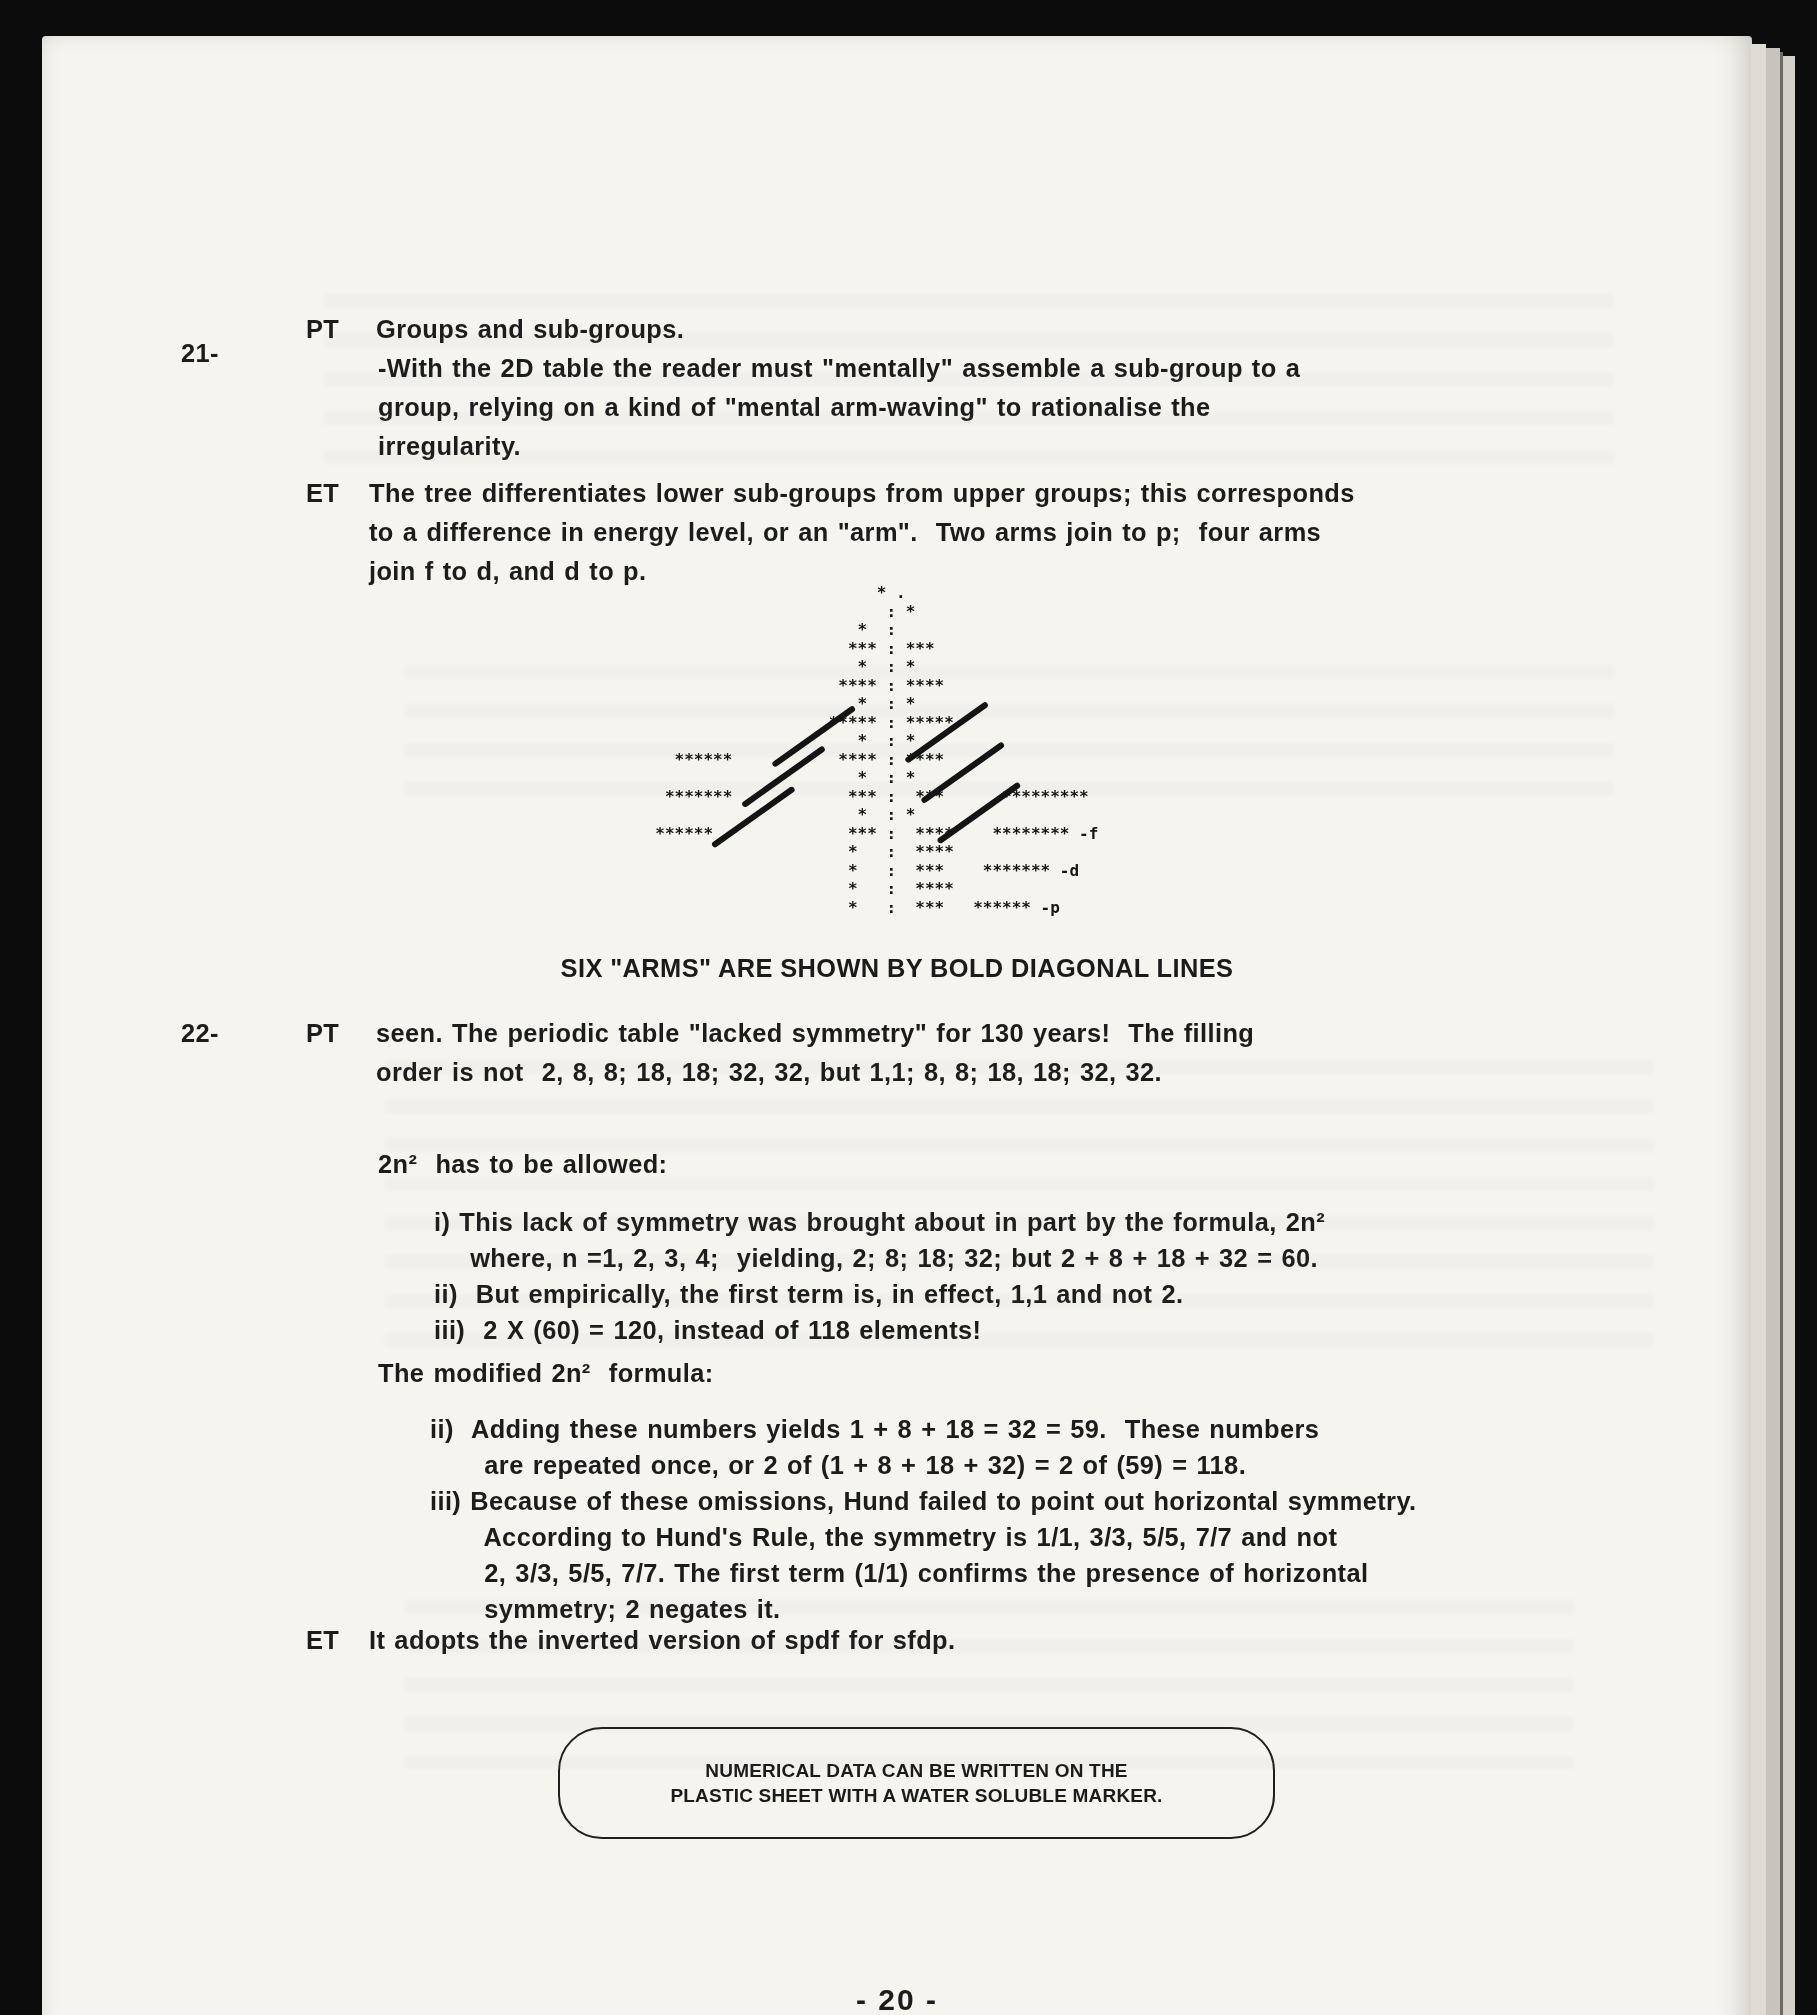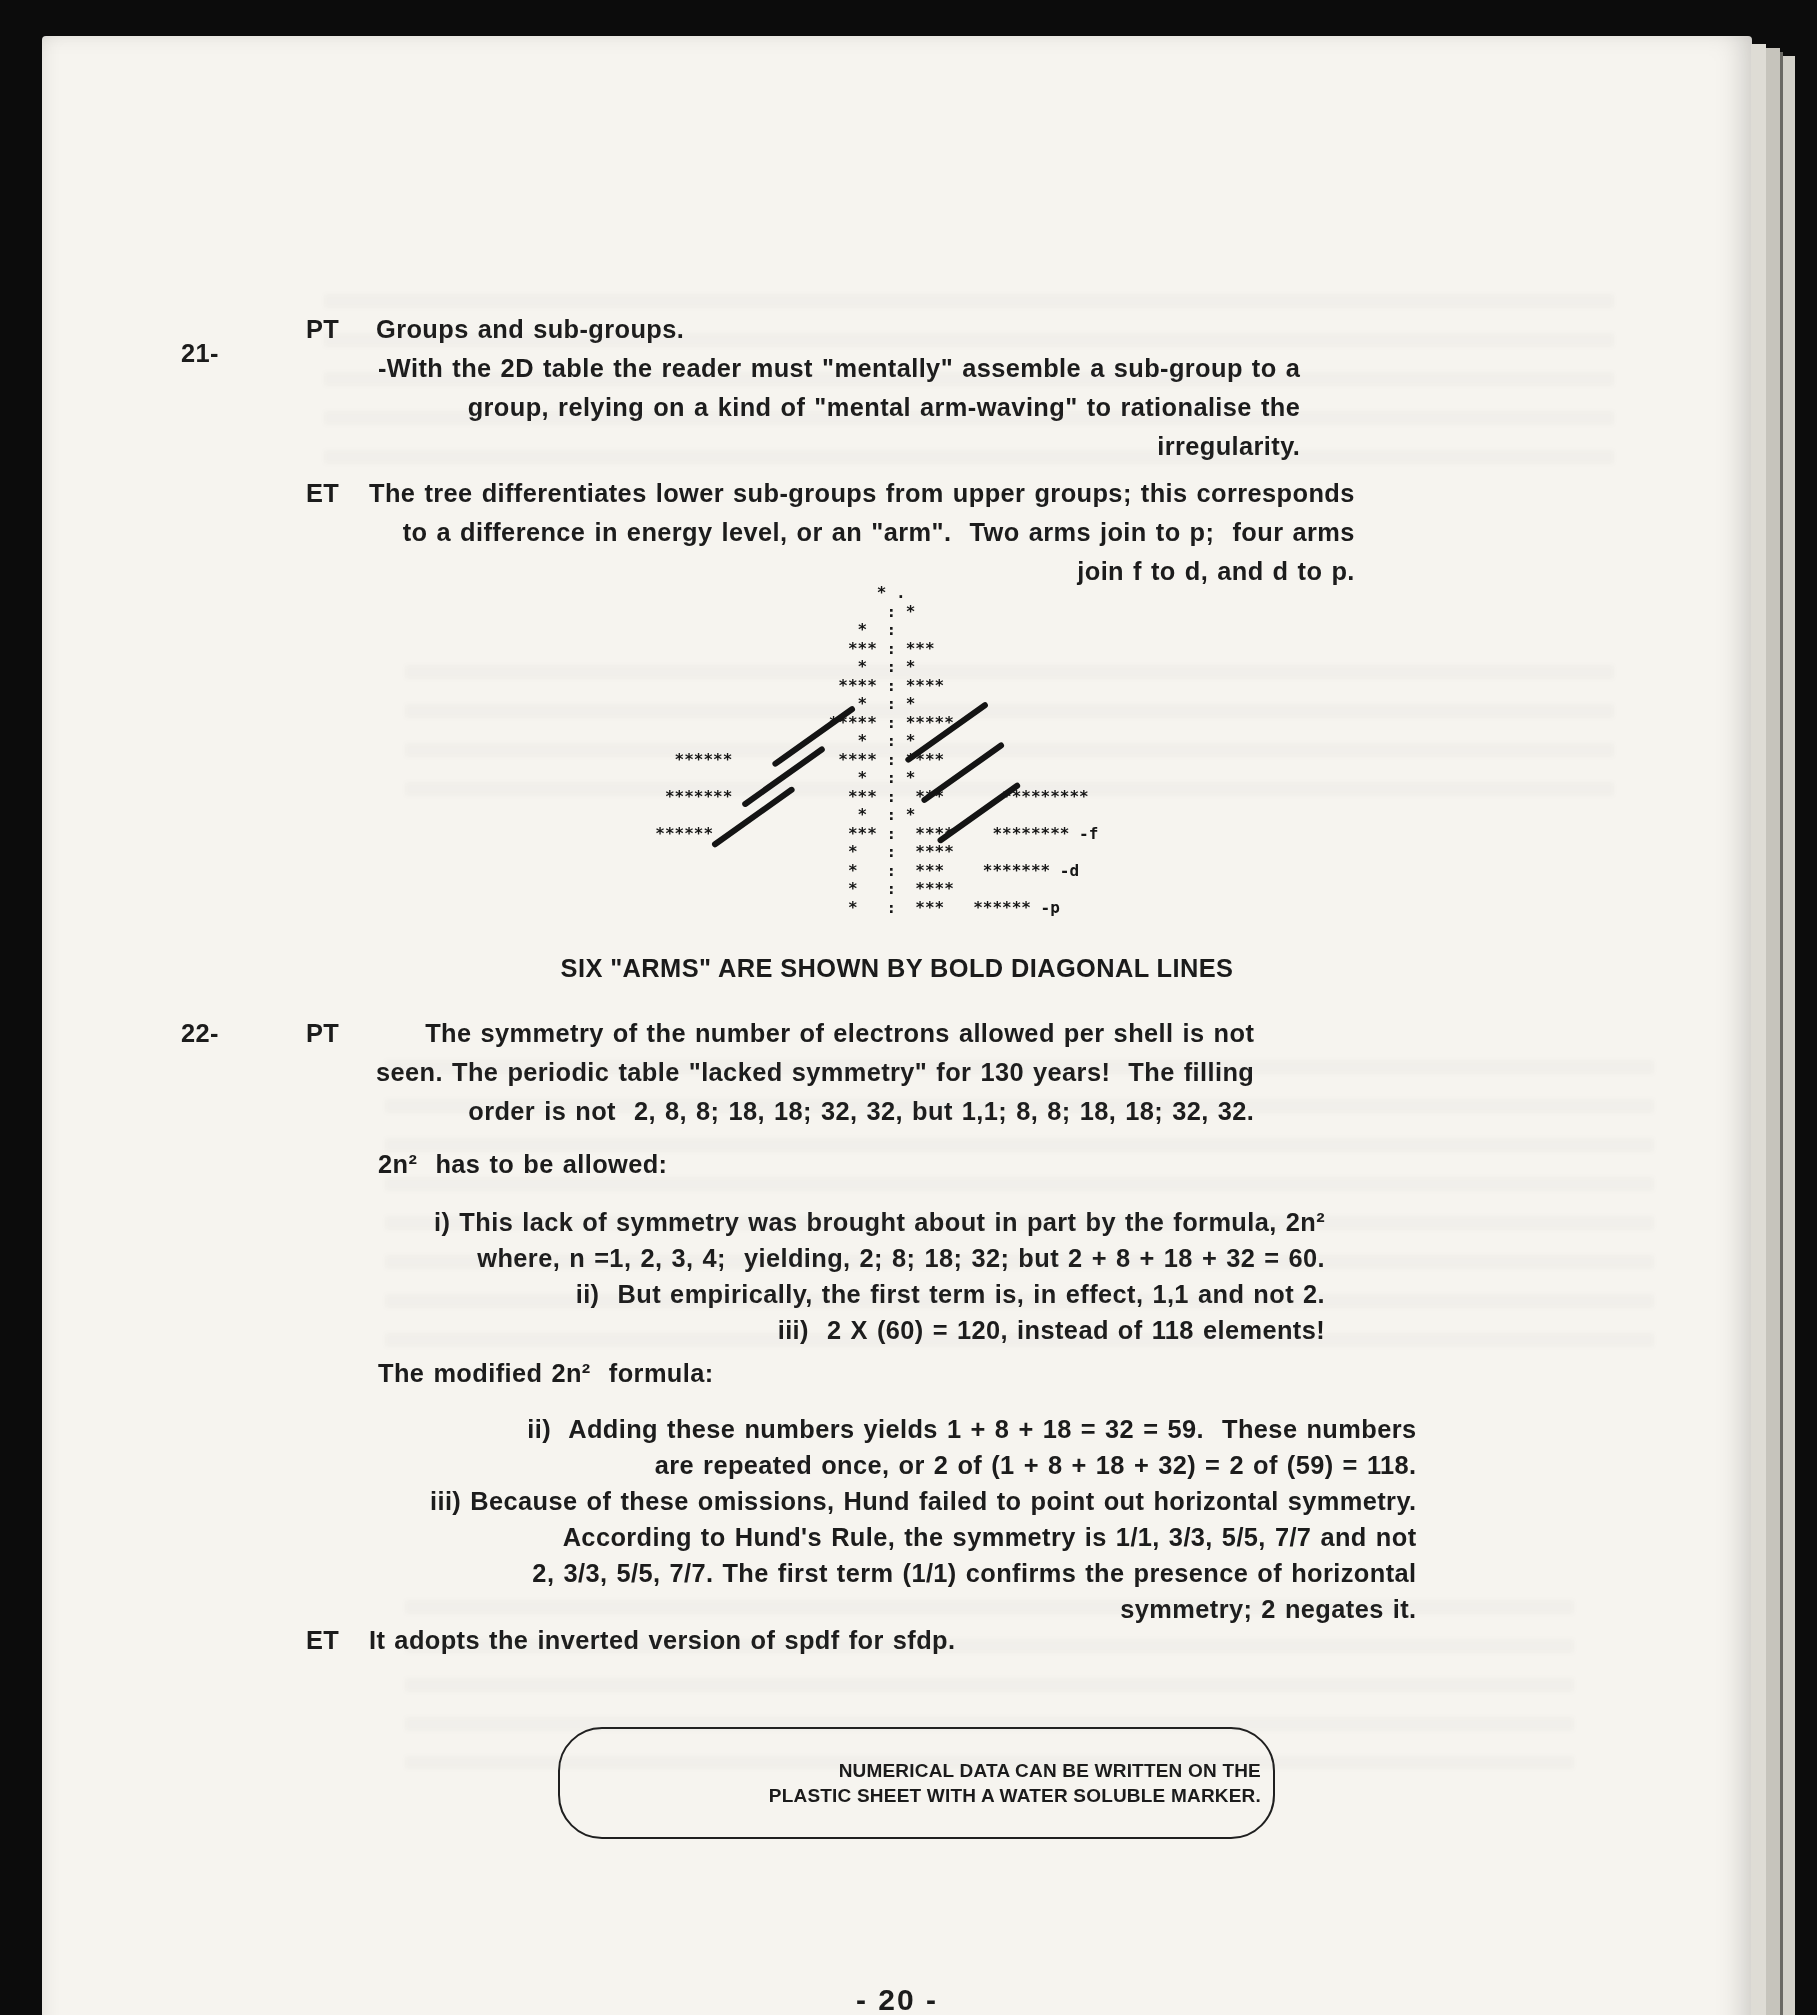--- a/index.html
+++ b/index.html
@@ -14,21 +14,21 @@
 
   
   .edge1 { position:absolute; left:1751px; top:44px; width:15.3px; height:2088px; background:#dedcd5; }
   .edge2 { position:absolute; left:1766px; top:48px; width:13.7px; height:2079px; background:#c6c4bc; }
   .edge3 { position:absolute; left:1780px; top:52px; width:3.2px;  height:2071px; background:#6b6a64; }
   .edge4 { position:absolute; left:1783px; top:56px; width:12px; height:2063px; background:#d3d1c9; }
 
   .bodytext { position:absolute; font:700 25.4px/39px "Liberation Sans", sans-serif;
               letter-spacing:0.4px; word-spacing:1.6px; color:#1c1c1c; white-space:pre; }
   .tight { line-height:36px;margin-top:12px; }
-  .tline { white-space:pre;text-align:right; }
+  .tline { white-space:pre; }
 
   .ascii { position:absolute; left:594px; top:548px; z-index:2;
            font:700 16px/18.5px "DejaVu Sans Mono", monospace; color:#161616; white-space:pre; }
 
   .arms { position:absolute; left:524px; top:504px; width:725px; height:403px; z-index:3; }
 
   .caption { position:absolute; top:916px; left:0; width:100%; text-align:center;
              font:700 25.4px/32px "Liberation Sans", sans-serif; letter-spacing:0.4px; color:#1b1b1b; }
 
   .notebox { position:absolute; left:516px; top:1691px; width:717px;
@@ -93,21 +93,21 @@
       <line x1="850" y1="545" x2="1040" y2="410"></line>
       <line x1="890" y1="645" x2="1080" y2="510"></line>
       <line x1="930" y1="745" x2="1120" y2="610"></line>
     </g>
   </svg>
 
   <div class="caption">SIX "ARMS" ARE SHOWN BY BOLD DIAGONAL LINES</div>
 
   <div class="bodytext" style="left:139px; top:978px;">22-</div>
   <div class="bodytext" style="left:264px; top:978px;">PT</div>
-  <div class="bodytext" style="left:334px; top:978px;"><div class="tline">The symmetry of the number of electrons allowed per shell is not</div><div class="tline">seen. The periodic table "lacked symmetry" for 130 years!  The filling</div><div class="tline">order is not  2, 8, 8; 18, 18; 32, 32, but 1,1; 8, 8; 18, 18; 32, 32.</div></div>
+  <div class="bodytext" style="left:334px; top:978px;"><div class="tline">seen. The periodic table "lacked symmetry" for 130 years!  The filling</div><div class="tline">order is not  2, 8, 8; 18, 18; 32, 32, but 1,1; 8, 8; 18, 18; 32, 32.</div></div>
 
   <div class="bodytext" style="left:336px; top:1109px;">2n²  has to be allowed:</div>
   <div class="bodytext tight" style="left:392px; top:1156px;"><div class="tline">i) This lack of symmetry was brought about in part by the formula, 2n²</div><div class="tline">    where, n =1, 2, 3, 4;  yielding, 2; 8; 18; 32; but 2 + 8 + 18 + 32 = 60.</div><div class="tline">ii)  But empirically, the first term is, in effect, 1,1 and not 2.</div><div class="tline">iii)  2 X (60) = 120, instead of 118 elements!</div></div>
 
   <div class="bodytext" style="left:336px; top:1318px;">The modified 2n²  formula:</div>
   <div class="bodytext tight" style="left:388px; top:1363px;"><div class="tline">ii)  Adding these numbers yields 1 + 8 + 18 = 32 = 59.  These numbers</div><div class="tline">      are repeated once, or 2 of (1 + 8 + 18 + 32) = 2 of (59) = 118.</div><div class="tline">iii) Because of these omissions, Hund failed to point out horizontal symmetry.</div><div class="tline">      According to Hund's Rule, the symmetry is 1/1, 3/3, 5/5, 7/7 and not</div><div class="tline">      2, 3/3, 5/5, 7/7. The first term (1/1) confirms the presence of horizontal</div><div class="tline">      symmetry; 2 negates it.</div></div>
 
   <div class="bodytext" style="left:264px; top:1585px;">ET</div>
   <div class="bodytext" style="left:327px; top:1585px;"><div class="tline">It adopts the inverted version of spdf for sfdp.</div></div>
 

